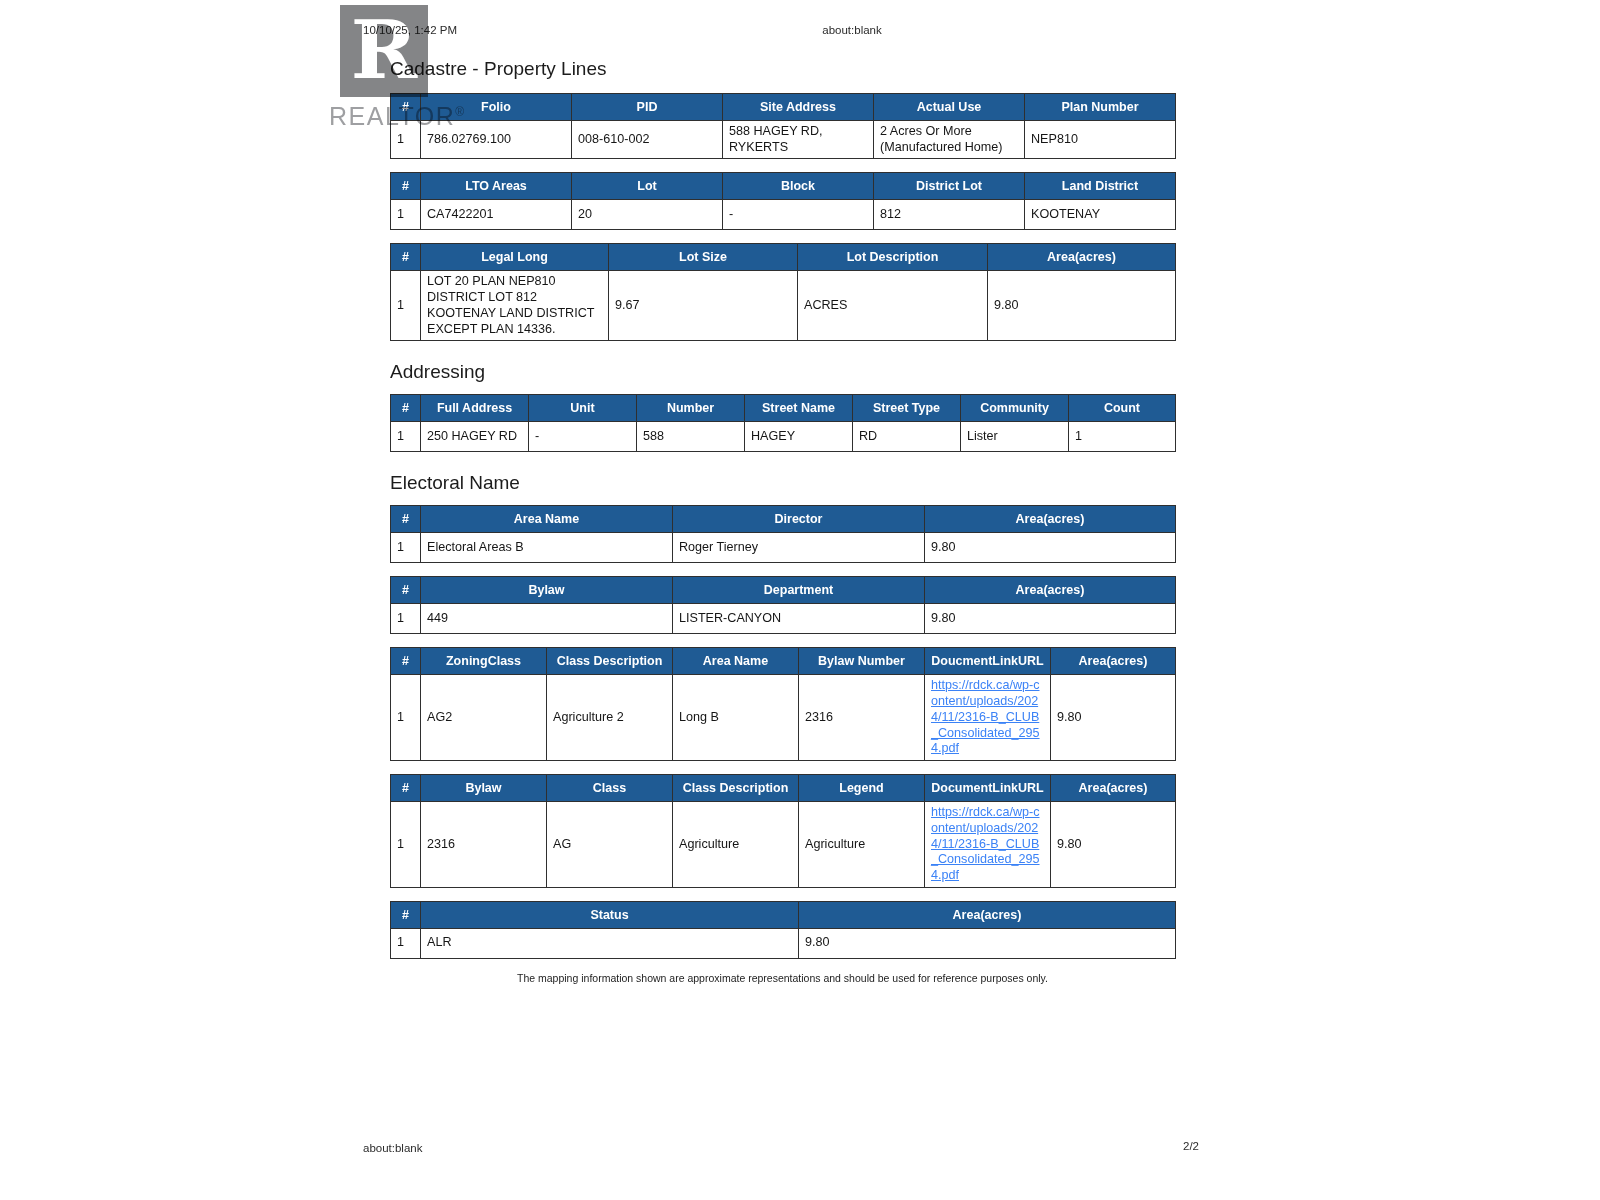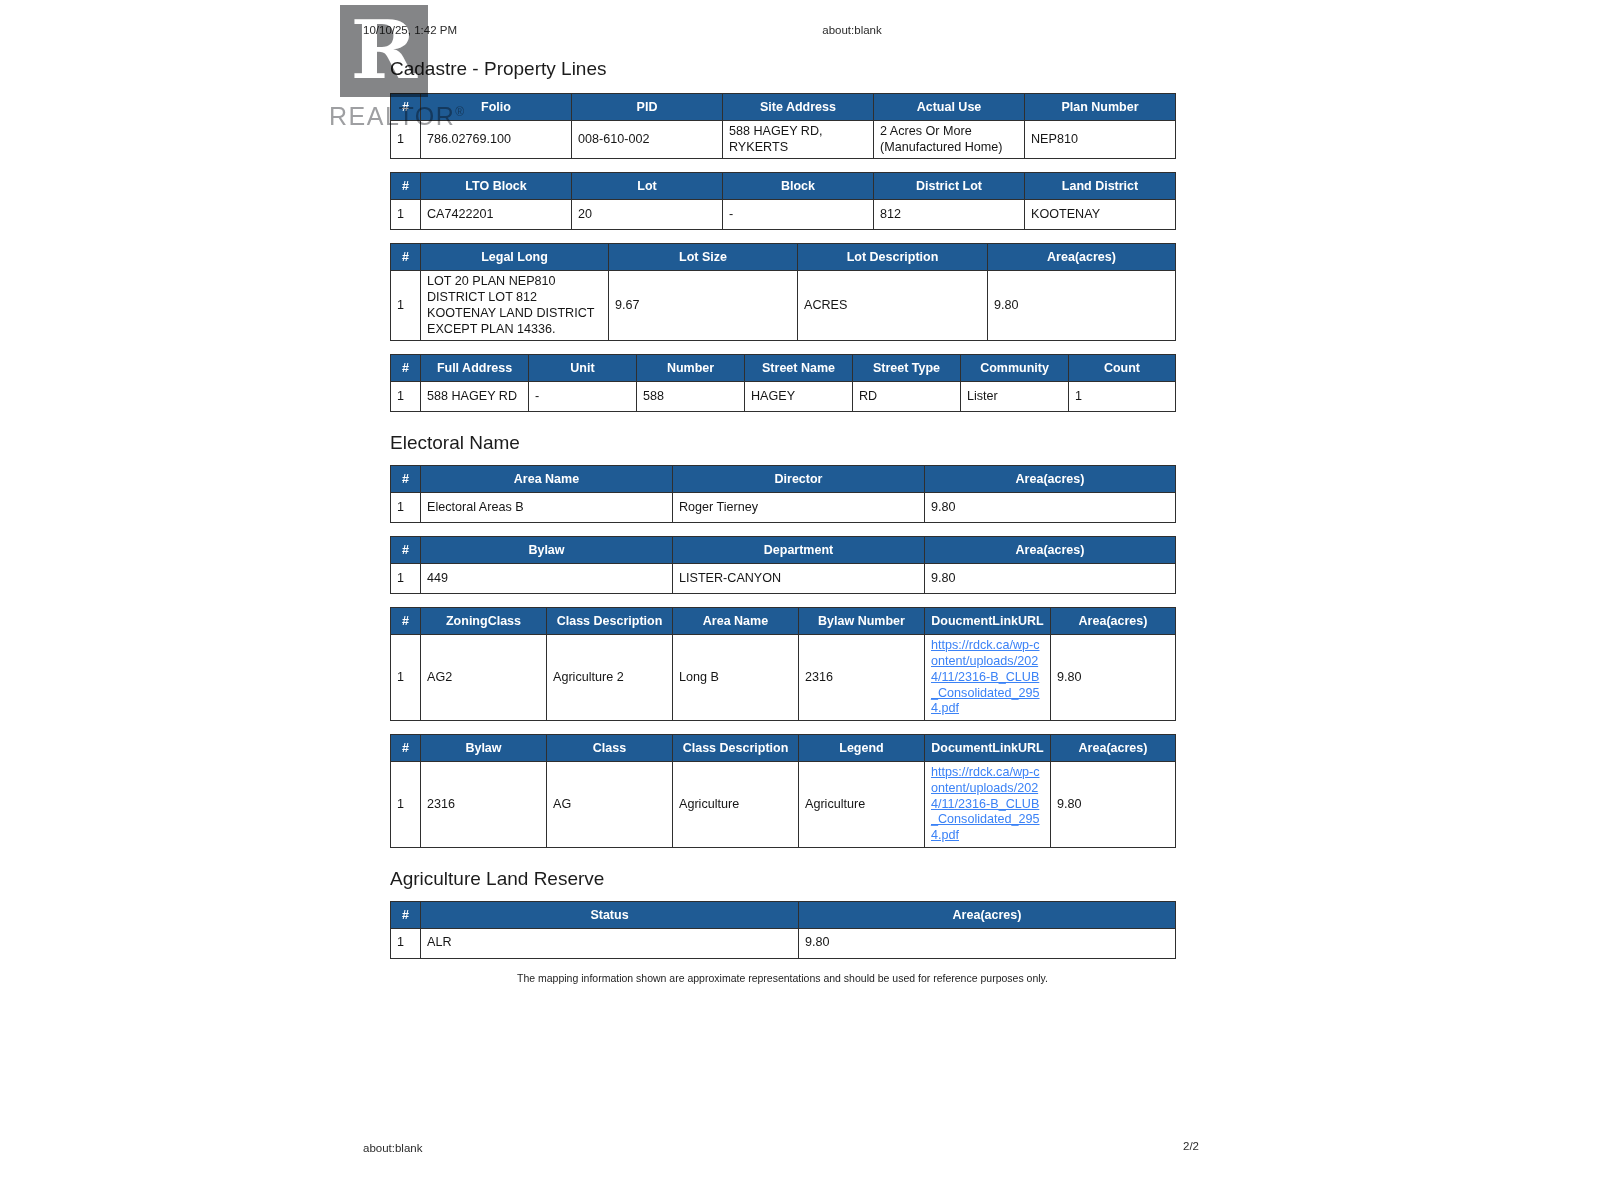--- a/index.html
+++ b/index.html
@@ -88,21 +88,21 @@
           <col style="width: 30px;">
           <col style="width: 151px;">
           <col style="width: 151px;">
           <col style="width: 151px;">
           <col style="width: 151px;">
           <col style="width: 151px;">
         </colgroup>
         <thead>
           <tr>
             <th>#</th>
-            <th>LTO Block</th>
+            <th>LTO Areas</th>
             <th>Lot</th>
             <th>Block</th>
             <th>District Lot</th>
             <th>Land District</th>
           </tr>
         </thead>
         <tbody>
           <tr>
             <td>1</td>
             <td>CA7422201</td>
@@ -134,20 +134,21 @@
           <tr>
             <td>1</td>
             <td>LOT 20 PLAN NEP810 DISTRICT LOT 812 KOOTENAY LAND DISTRICT EXCEPT PLAN 14336.</td>
             <td>9.67</td>
             <td>ACRES</td>
             <td>9.80</td>
           </tr>
         </tbody>
       </table>
 
+    <h2 class="sec-title">Addressing</h2>
     <table class="dt">
         <colgroup>
           <col style="width: 30px;">
           <col style="width: 108px;">
           <col style="width: 108px;">
           <col style="width: 108px;">
           <col style="width: 108px;">
           <col style="width: 108px;">
           <col style="width: 108px;">
           <col style="width: 107px;">
@@ -160,21 +161,21 @@
             <th>Number</th>
             <th>Street Name</th>
             <th>Street Type</th>
             <th>Community</th>
             <th>Count</th>
           </tr>
         </thead>
         <tbody>
           <tr>
             <td>1</td>
-            <td>588 HAGEY RD</td>
+            <td>250 HAGEY RD</td>
             <td>-</td>
             <td>588</td>
             <td>HAGEY</td>
             <td>RD</td>
             <td>Lister</td>
             <td>1</td>
           </tr>
         </tbody>
       </table>
 
@@ -290,21 +291,20 @@
             <td>2316</td>
             <td>AG</td>
             <td>Agriculture</td>
             <td>Agriculture</td>
             <td class="linkcell"><a href="#">https://rdck.ca/wp-content/uploads/2024/11/2316-B_CLUB_Consolidated_2954.pdf</a></td>
             <td>9.80</td>
           </tr>
         </tbody>
       </table>
 
-    <h2 class="sec-title">Agriculture Land Reserve</h2>
     <table class="dt">
         <colgroup>
           <col style="width: 30px;">
           <col style="width: 378px;">
           <col style="width: 377px;">
         </colgroup>
         <thead>
           <tr>
             <th>#</th>
             <th>Status</th>

